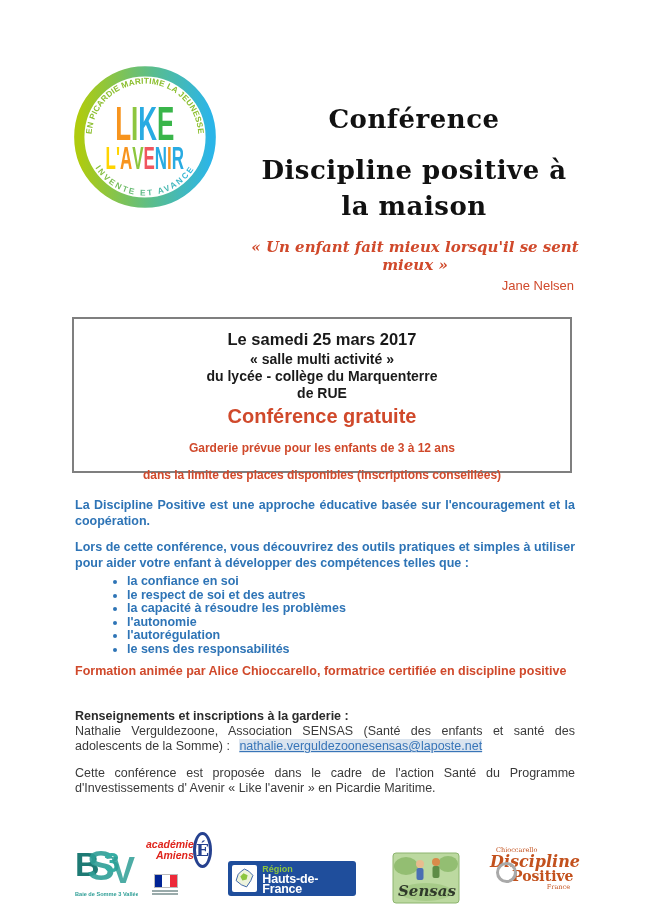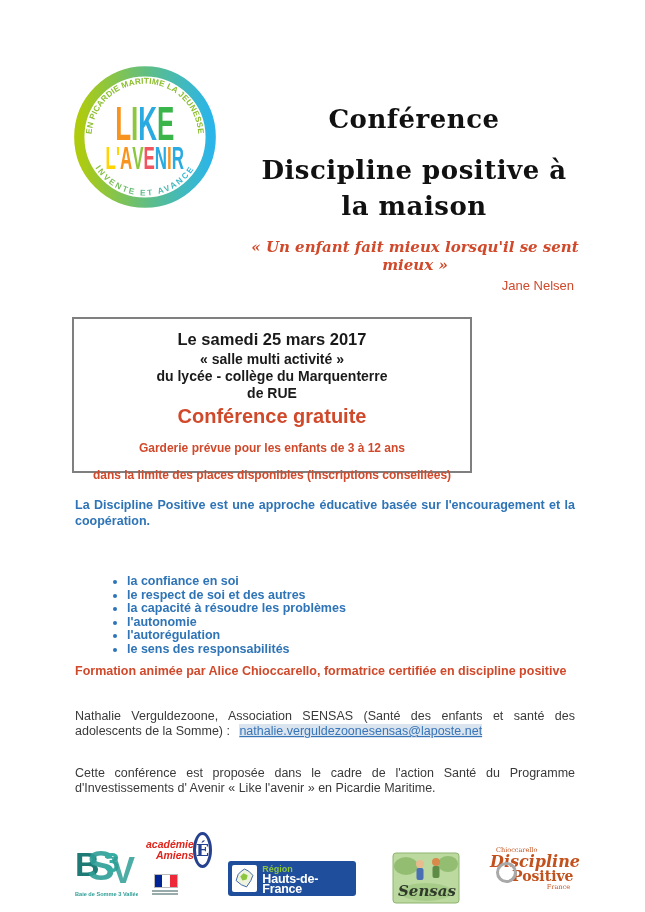--- a/index.html
+++ b/index.html
@@ -16,21 +16,21 @@
   .title-block { position:absolute; left:248px; top:104px; width:332px; text-align:center; color:#111; }
   .title-line1 { font-family:"DejaVu Serif", serif; font-weight:bold; font-size:26px; letter-spacing:0.5px; }
   .title-line2 { font-family:"DejaVu Serif", serif; font-weight:bold; font-size:26px; line-height:36px; margin-top:18px; letter-spacing:0.5px; }
 
   .quote-block { position:absolute; left:250px; top:238px; width:330px; }
   .quote-text { font-family:"DejaVu Serif", serif; font-style:italic; font-weight:bold; font-size:15px; color:var(--red); text-align:center; }
   .quote-author { font-size:13px; color:var(--red); text-align:right; margin-top:4px; padding-right:6px; }
 
   
   .event-box {
-    position:absolute; left:72px; top:317px; width:400px; height:156px;
+    position:absolute; left:72px; top:317px; width:500px; height:156px;
     border:2px solid var(--box_border); text-align:center; box-sizing:border-box;
   }
   .event-box div { font-weight:bold; color:#1a1a1a; }
   .eb-date { font-size:16.5px; margin-top:11px; }
   .eb-time { font-size:12px; margin-top:2px; }
   .eb-room { font-size:14px; margin-top:2px; }
   .eb-venue { font-size:14px; margin-top:1px; }
   .eb-city { font-size:14px; margin-top:1px; }
   .eb-free { font-size:20px; color:var(--red) !important; margin-top:4px; }
   .eb-care1 { font-size:12px; color:var(--red) !important; margin-top:13px; }
@@ -122,31 +122,33 @@
     <div class="eb-date">Le samedi 25 mars 2017</div>
     <div class="eb-room">« salle multi activité »</div>
     <div class="eb-venue">du lycée - collège du Marquenterre</div>
     <div class="eb-city">de RUE</div>
     <div class="eb-free">Conférence gratuite</div>
     <div class="eb-care1">Garderie prévue pour les enfants de 3 à 12 ans</div>
     <div class="eb-care2">dans la limite des places disponibles (inscriptions conseillées)</div>
   </div>
 
   <div class="abs blue-par" style="top:497px">La Discipline Positive est une approche éducative basée sur l'encouragement et la coopération.</div>
+  <div class="abs blue-par" style="top:539px">Lors de cette conférence, vous découvrirez des outils pratiques et simples à utiliser pour aider votre enfant à développer des compétences telles que :</div>
   <ul class="bullets abs" style="top:575px">
       <li>la confiance en soi</li>
       <li>le respect de soi et des autres</li>
       <li>la capacité à résoudre les problèmes</li>
       <li>l'autonomie</li>
       <li>l'autorégulation</li>
       <li>le sens des responsabilités</li>
     </ul>
   <div class="abs red-par" style="top:664px">Formation animée par Alice Chioccarello, formatrice certifiée en discipline positive</div>
 
   <div class="abs" style="top:709px">
+    <div class="black-par black-bold">Renseignements et inscriptions à la garderie :</div>
     <div class="black-par"><span>Nathalie Verguldezoone, Association SENSAS (Santé des enfants et santé des adolescents de la Somme) : </span><a class="email-link">nathalie.verguldezoonesensas@laposte.net</a></div>
   </div>
 
   <div class="abs black-par" style="top:766px">Cette conférence est proposée dans le cadre de l'action Santé du Programme d'Investissements d' Avenir « Like l'avenir » en Picardie Maritime.</div>
 
   <div class="f-logo" id="logo-bsv">
     <svg viewBox="0 0 64 70">
       <text x="1" y="40" font-size="34" font-weight="bold" fill="#1D7A74" font-family="Liberation Sans, sans-serif">B</text>
       <text x="13" y="44" font-size="42" font-weight="bold" fill="#2E9E96" font-family="Liberation Sans, sans-serif" opacity="0.9">S</text>
       <text x="30" y="36" font-size="28" font-weight="bold" fill="#35ADA3" font-family="Liberation Sans, sans-serif">3</text>

